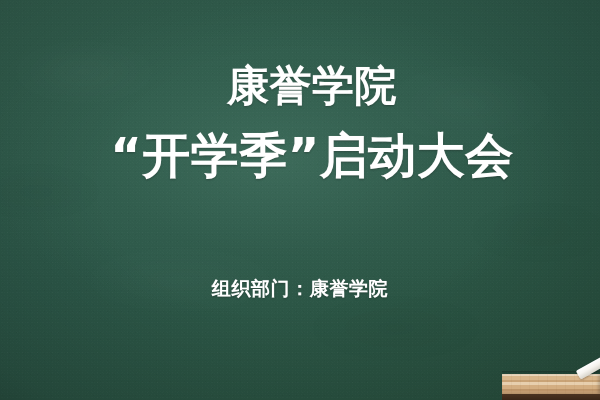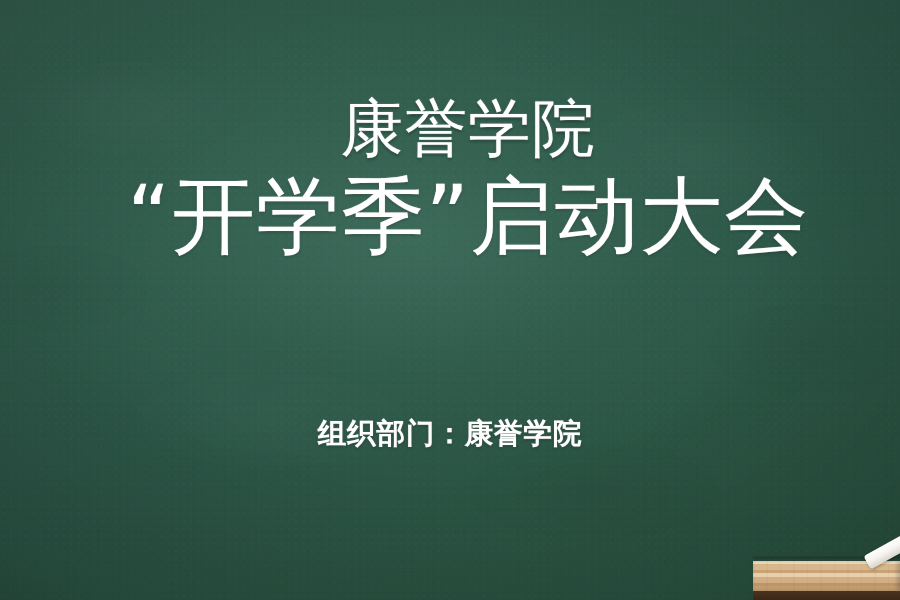--- a/index.html
+++ b/index.html
@@ -81,38 +81,38 @@
     position: absolute;
     top: 60px;
     left: 0;
     right: 0;
     text-align: center;
   }
 
   .title-line-1,
   .title-line-2 {
     color: #ffffff;
-    font-weight: normal;
+    font-weight: bold;
     letter-spacing: 0.5px;
     white-space: nowrap;
     text-shadow:
       0 1px 2px rgba(0,0,0,0.30),
       0 0 1px rgba(255,255,255,0.40);
     padding-left: 24px;
   }
 
   .title-line-1 {
     font-size: 42px;
     line-height: 52px;
   }
 
   .title-line-2 {
-    font-size: 56px;
+    font-size: 48px;
     line-height: 62px;
-    margin-top: 2px;
+    margin-top: 12px;
   }
 
   .subtitle {
     position: absolute;
     top: 276px;
     left: 0;
     right: 0;
     text-align: center;
     color: #ffffff;
     font-size: 19px;

